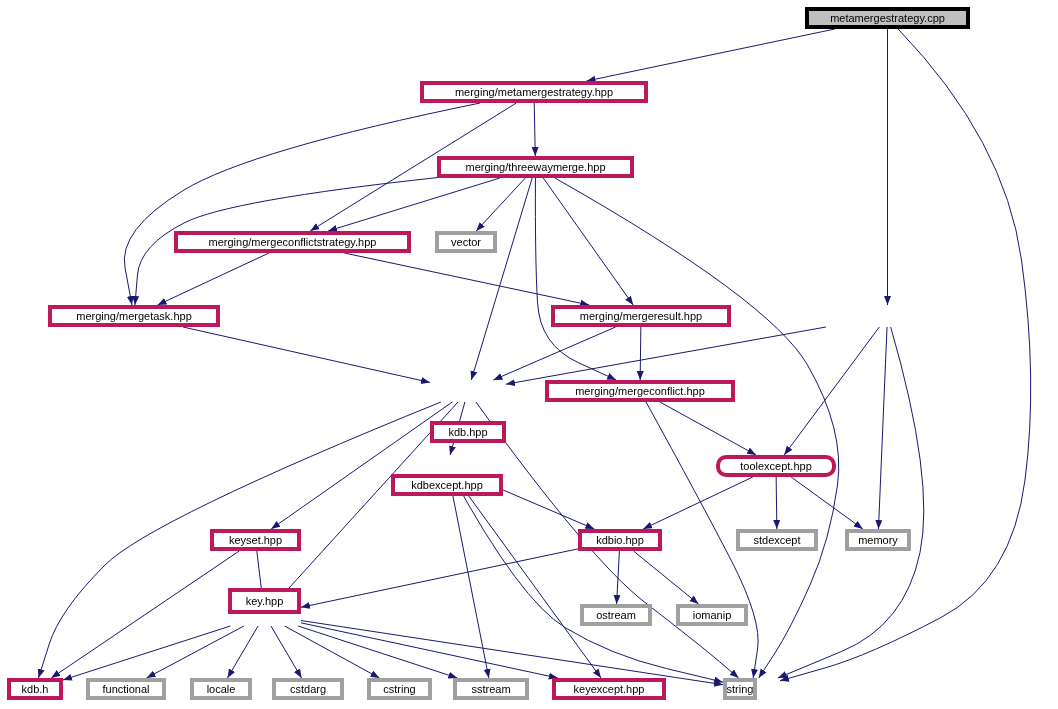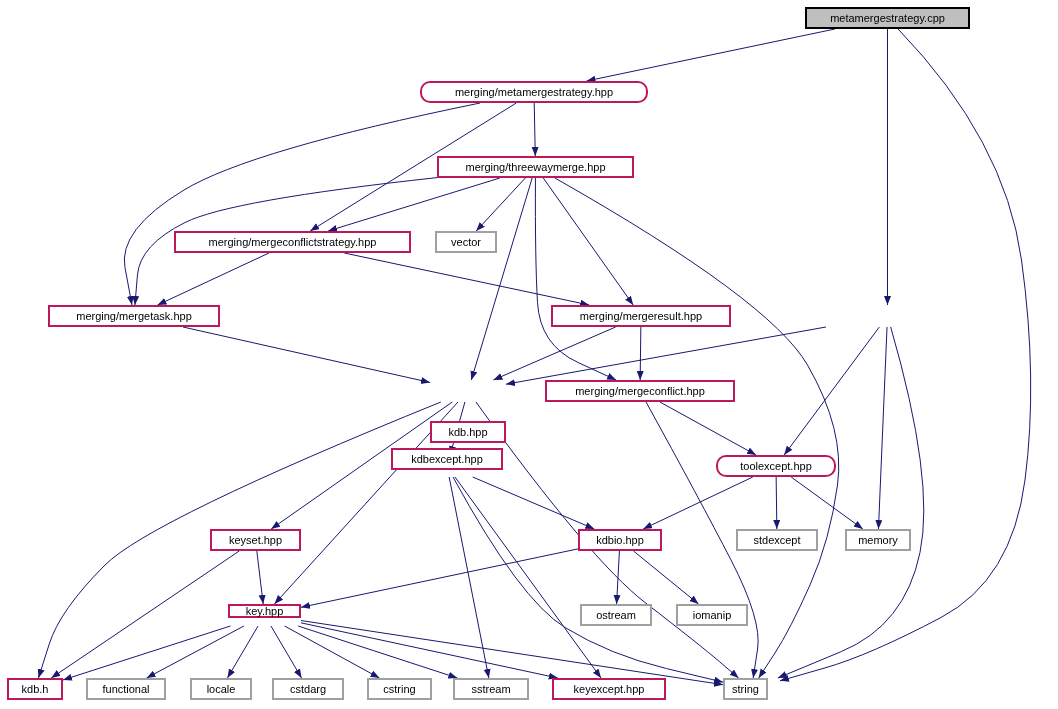--- a/index.html
+++ b/index.html
@@ -13,21 +13,21 @@
   }
   #edges {
     position: absolute;
     left: 0; top: 0;
     pointer-events: none;
   }
   .node {
     position: absolute;
     box-sizing: border-box;
     background: #ffffff;
-    border: 2px solid #be185d;
+    border: 4px solid #be185d;
     display: flex;
     align-items: center;
     justify-content: center;
     font-size: 11px;
     line-height: 1;
     color: #000000;
     white-space: nowrap;
     cursor: pointer;
     z-index: 2;
   }
@@ -90,38 +90,38 @@
         <path d="M 243.91216216216216 626 L 146.58783783783784 678" fill="none" stroke="#191970" stroke-width="1" marker-end="url(#arrow)"></path>
         <path d="M 258.0337837837838 626 L 227.46621621621622 678" fill="none" stroke="#191970" stroke-width="1" marker-end="url(#arrow)"></path>
         <path d="M 270.9662162162162 626 L 301.5337837837838 678" fill="none" stroke="#191970" stroke-width="1" marker-end="url(#arrow)"></path>
         <path d="M 284.56756756756755 626 L 379.43243243243245 678" fill="none" stroke="#191970" stroke-width="1" marker-end="url(#arrow)"></path>
         <path d="M 298.1689189189189 626 L 457.3310810810811 678" fill="none" stroke="#191970" stroke-width="1" marker-end="url(#arrow)"></path>
         <path d="M 301 622.8403483309144 L 557.7905405405405 678" fill="none" stroke="#191970" stroke-width="1" marker-end="url(#arrow)"></path>
         <path d="M 301 620.5462012320329 L 723 684.6694045174538" fill="none" stroke="#191970" stroke-width="1" marker-end="url(#arrow)"></path>
       </g>
   </svg>
 <div class="node current" style="left: 805px; top: 7px; width: 165px; height: 22px;">metamergestrategy.cpp</div>
-    <div class="node project" style="left: 420px; top: 81px; width: 228px; height: 22px; border-radius: 10px;">merging/metamergestrategy.hpp</div>
+    <div class="node project" style="left: 420px; top: 81px; width: 228px; height: 22px;">merging/metamergestrategy.hpp</div>
     <div class="node project" style="left: 437px; top: 156px; width: 197px; height: 22px;">merging/threewaymerge.hpp</div>
     <div class="node project" style="left: 174px; top: 231px; width: 237px; height: 22px;">merging/mergeconflictstrategy.hpp</div>
     <div class="node system" style="left: 435px; top: 231px; width: 62px; height: 22px;">vector</div>
     <div class="node project" style="left: 48px; top: 305px; width: 172px; height: 22px;">merging/mergetask.hpp</div>
     <div class="node project" style="left: 551px; top: 305px; width: 180px; height: 22px;">merging/mergeresult.hpp</div>
     <div class="node project" style="left: 430px; top: 380px; width: 76px; height: 22px; margin-top: 41px;">kdb.hpp</div>
     <div class="node project" style="left: 545px; top: 380px; width: 190px; height: 22px;">merging/mergeconflict.hpp</div>
-    <div class="node project" style="left: 391px; top: 448px; width: 112px; height: 22px;">kdbexcept.hpp</div>
+    <div class="node project" style="left: 391px; top: 474px; width: 112px; height: 22px;">kdbexcept.hpp</div>
     <div class="node project" style="left: 716px; top: 455px; width: 120px; height: 22px; border-radius: 10px;">toolexcept.hpp</div>
     <div class="node project" style="left: 210px; top: 529px; width: 91px; height: 22px;">keyset.hpp</div>
     <div class="node project" style="left: 578px; top: 529px; width: 84px; height: 22px;">kdbio.hpp</div>
     <div class="node system" style="left: 736px; top: 529px; width: 82px; height: 22px;">stdexcept</div>
     <div class="node system" style="left: 845px; top: 529px; width: 66px; height: 22px;">memory</div>
-    <div class="node project" style="left: 228px; top: 604px; width: 73px; height: 14px;">key.hpp</div>
+    <div class="node project" style="left: 228px; top: 588px; width: 73px; height: 26px;">key.hpp</div>
     <div class="node system" style="left: 580px; top: 604px; width: 72px; height: 22px;">ostream</div>
     <div class="node system" style="left: 676px; top: 604px; width: 72px; height: 22px;">iomanip</div>
     <div class="node project" style="left: 7px; top: 678px; width: 56px; height: 22px;">kdb.h</div>
     <div class="node system" style="left: 86px; top: 678px; width: 80px; height: 22px;">functional</div>
     <div class="node system" style="left: 190px; top: 678px; width: 62px; height: 22px;">locale</div>
     <div class="node system" style="left: 272px; top: 678px; width: 72px; height: 22px;">cstdarg</div>
     <div class="node system" style="left: 367px; top: 678px; width: 65px; height: 22px;">cstring</div>
     <div class="node system" style="left: 453px; top: 678px; width: 76px; height: 22px;">sstream</div>
     <div class="node project" style="left: 552px; top: 678px; width: 114px; height: 22px;">keyexcept.hpp</div>
-    <div class="node system" style="left: 723px; top: 678px; width: 45px; height: 22px;">string</div>
+    <div class="node system" style="left: 723px; top: 678px; width: 34px; height: 22px;">string</div>
   </div>
 
 </body></html>

